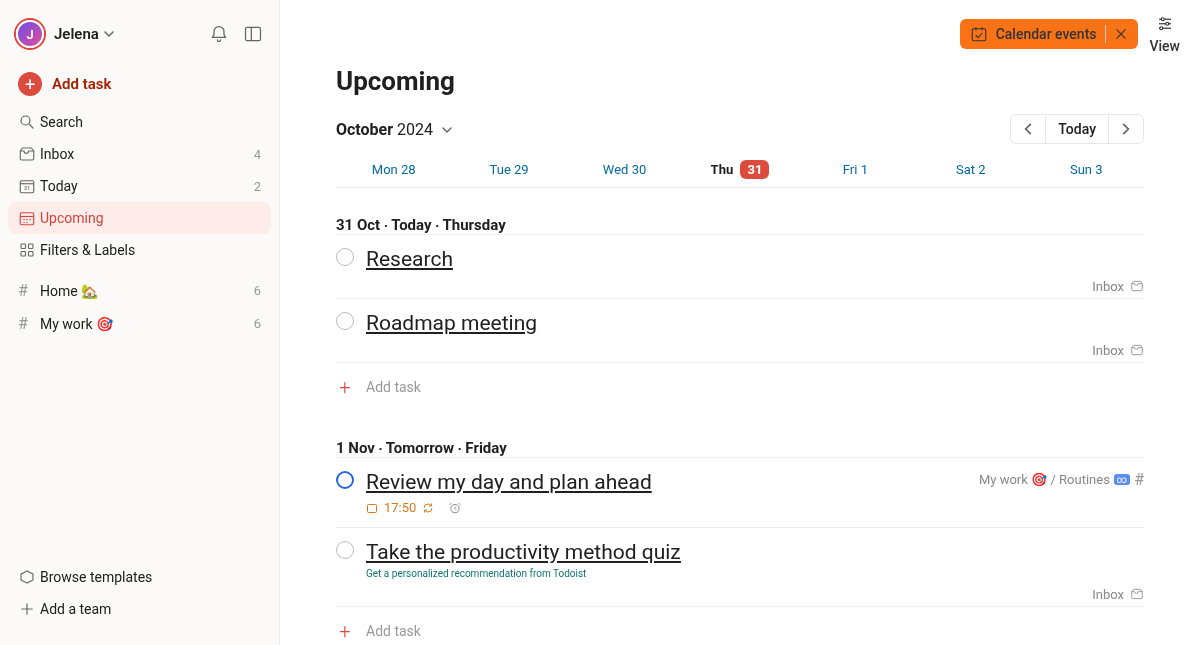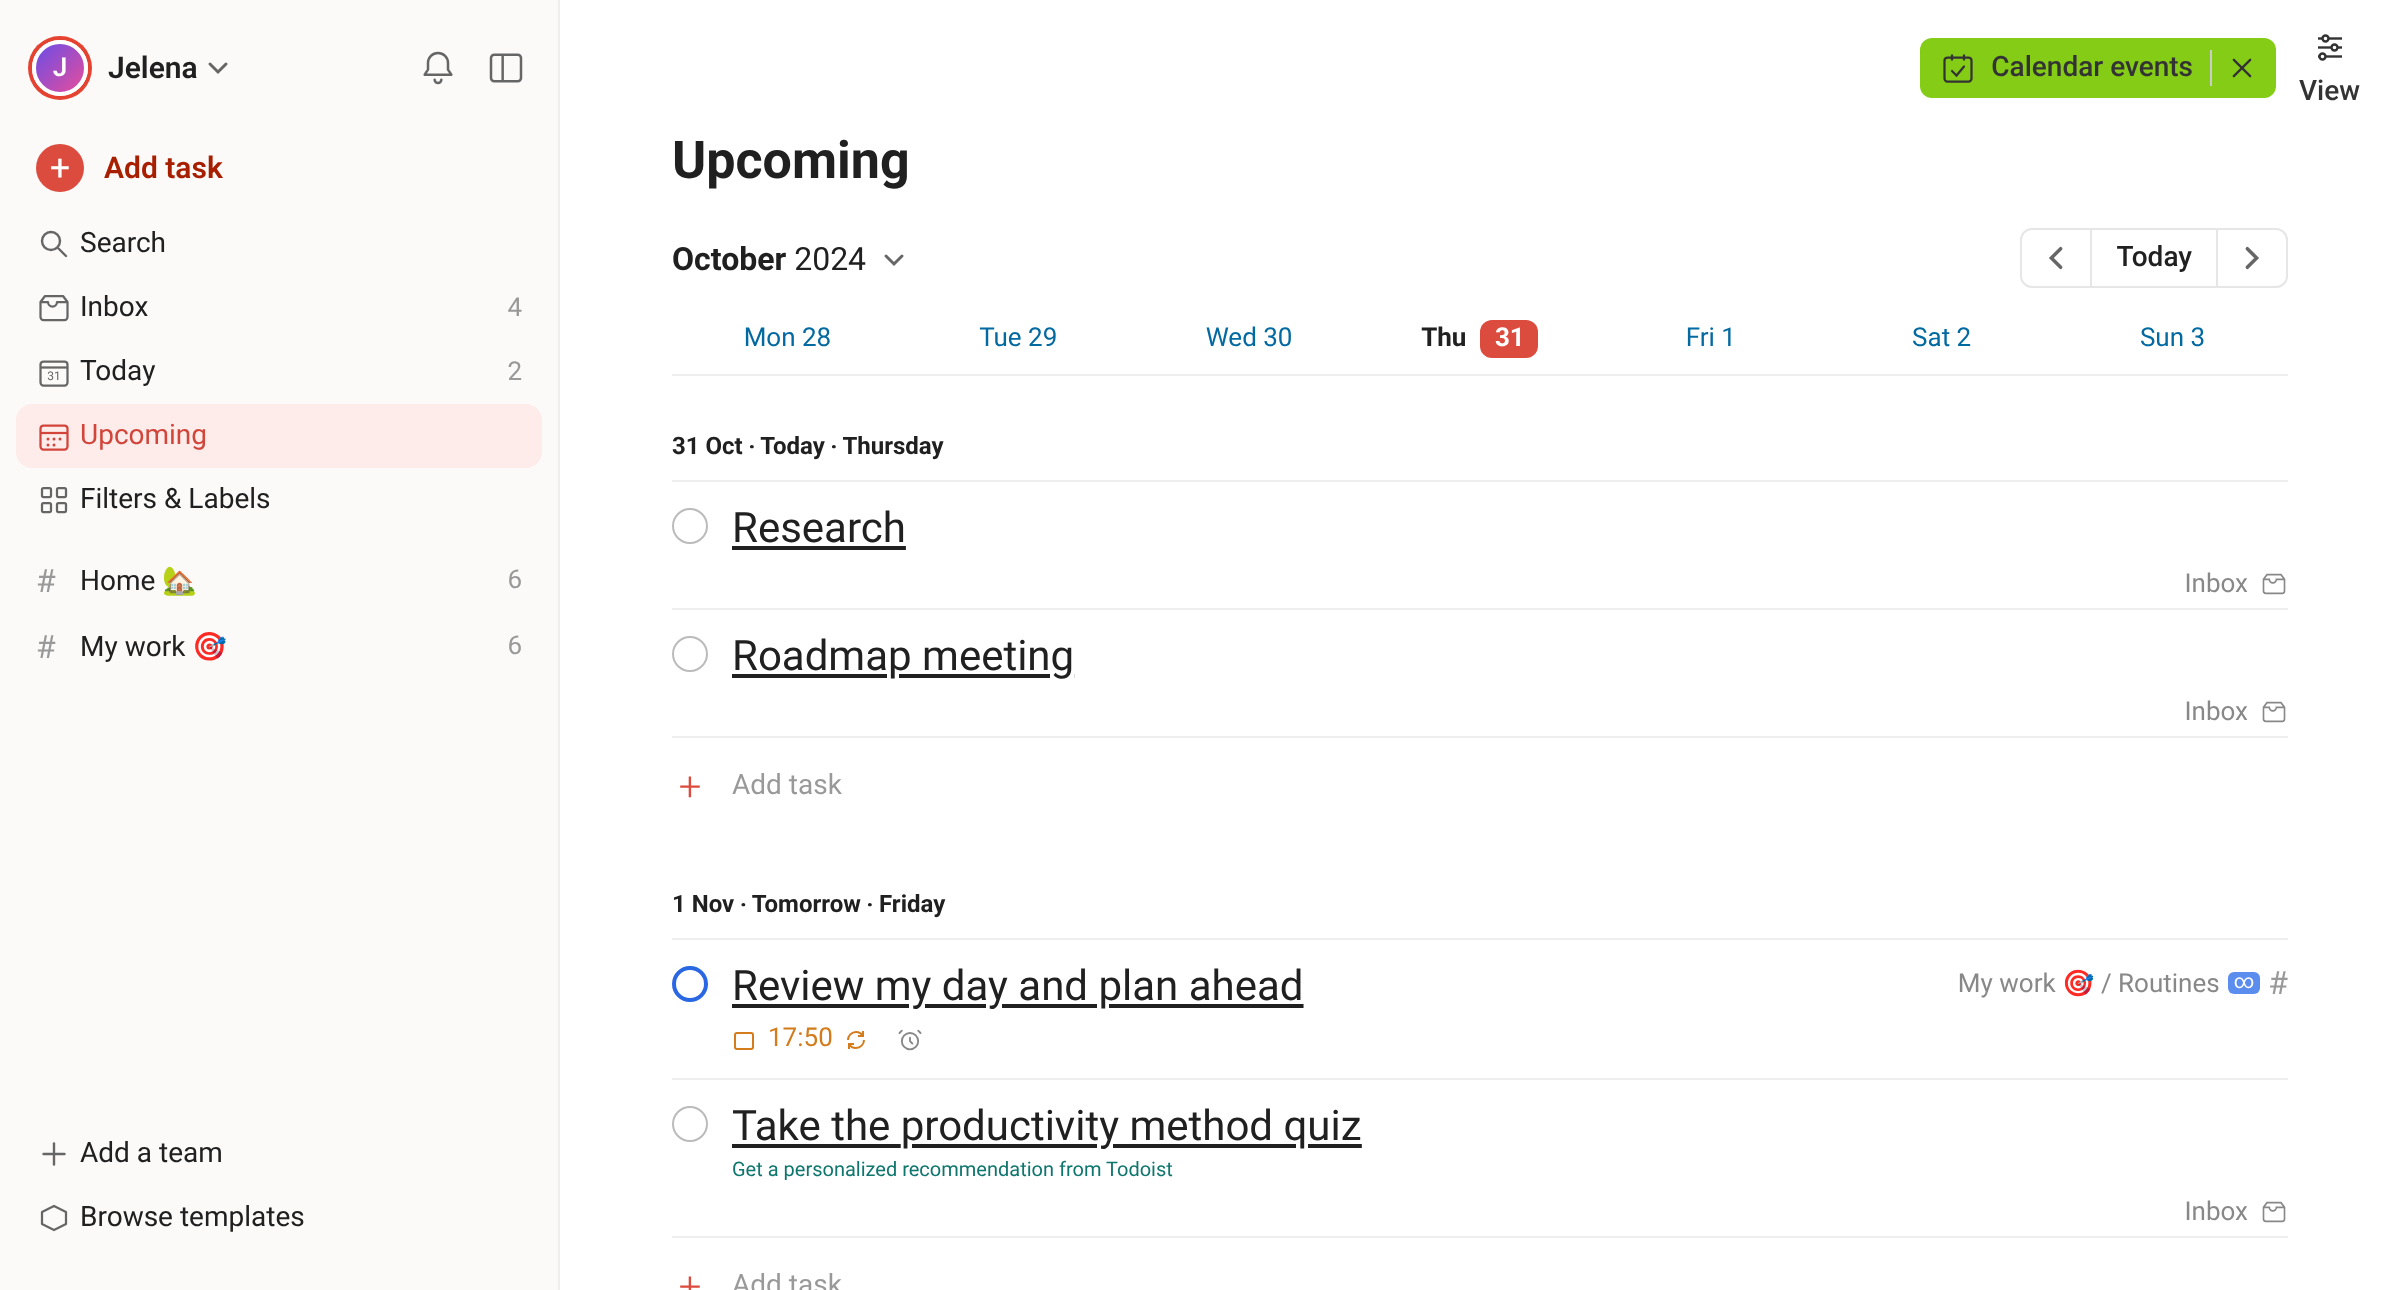--- a/index.html
+++ b/index.html
@@ -91,41 +91,41 @@
   align-items: center;
   padding: 14px 20px 0 20px;
   gap: 12px;
 }
 .cal-events {
   display: flex;
   align-items: center;
   gap: 8px;
   padding: 6px 10px;
   border-radius: 6px;
-  background: #84cc16;
+  background: #f97316;
   color: #333;
   font-weight: 500;
 }
 .cal-events .divider { width:1px; height:18px; background:#ccc; }
 .view-btn { display: flex; align-items: center; gap: 6px; color: #333; font-weight: 500; flex-direction: column; }
 .content { padding: 12px 56px 0 56px; overflow-y: auto; flex: 1; }
 h1 { font-size: 26px; font-weight: 700; margin-bottom: 18px; }
 .month-row { display: flex; align-items: center; margin-bottom: 8px; }
 .month-label { font-size: 16px; }
 .month-label .mo { font-weight: 700; }
 .month-label .yr { font-weight: 400; }
 .month-row .nav { margin-left: auto; display: flex; align-items: center; border: 1px solid #e6e6e6; border-radius: 6px; }
 .nav-btn { padding: 6px 10px; color: #666; cursor: pointer; }
 .nav-today { padding: 6px 12px; border-left: 1px solid #e6e6e6; border-right: 1px solid #e6e6e6; font-weight: 500; }
 .weekdays { display: flex; border-bottom: 1px solid #eee; margin-top: 6px; }
 .wd { flex: 1; text-align: center; padding: 10px 0; color: #0369a1; font-size: 13px; cursor: pointer; }
 .wd.today { color: #202020; font-weight: 700; }
 .wd.today .badge { background: #dc4c3e; color: #fff; padding: 2px 7px; border-radius: 6px; margin-left: 4px; font-weight: 700; }
 .day-group { margin-top: 28px; }
-.day-header { font-weight: 700; font-size: 12px; padding-bottom: 10px; border-bottom: 1px solid #eee; }
+.day-header { font-weight: 700; font-size: 15px; border-bottom: 1px solid #eee; }
 .task-row { display: flex; padding: 12px 0; border-bottom: 1px solid #eee; align-items: flex-start; cursor: pointer; }
 .check { width: 18px; height: 18px; border: 1.5px solid #bbb; border-radius: 50%; margin-right: 12px; margin-top: 1px; flex-shrink: 0; }
 .check.blue { border: 2px solid #2a67e2; }
 .task-body { flex: 1; }
 .task-title { font-size: 21px; text-decoration: underline; }
 .task-title .link { text-decoration: underline; }
 .task-sub { color: #0f766e; font-size: 10px; margin-top: 4px; }
 .task-meta-row { display: flex; justify-content: flex-end; color: #888; font-size: 13px; margin-top: -4px; padding-bottom: 4px; }
 .task-meta-row .inbox-ico { margin-left: 6px; }
 .task-time { color: #d47b1b; font-size: 13px; margin-top: 6px; display: flex; align-items: center; gap: 6px; }
@@ -242,33 +242,33 @@
       <span class="sb-ico hash-ico">#</span>
       <span class="sb-label">My work 🎯</span>
       <span class="sb-count">6</span>
     </div>
   </div>
 
   <div class="sb-bottom">
     <div class="sb-item">
       <span class="sb-ico">
         <svg width="18" height="18" viewBox="0 0 24 24">
+            <path d="M4 8 L12 4 L20 8 L20 16 L12 20 L4 16 Z" stroke="currentColor" stroke-width="1.5" fill="none" stroke-linejoin="round"></path>
+          </svg>
+      </span>
+      <span class="sb-label">Browse templates</span>
+    </div>
+    <div class="sb-item">
+      <span class="sb-ico">
+        <svg width="18" height="18" viewBox="0 0 24 24">
             <line x1="12" y1="5" x2="12" y2="19" stroke="currentColor" stroke-width="1.6" stroke-linecap="round"></line>
             <line x1="5" y1="12" x2="19" y2="12" stroke="currentColor" stroke-width="1.6" stroke-linecap="round"></line>
           </svg>
       </span>
       <span class="sb-label">Add a team</span>
-    </div>
-    <div class="sb-item">
-      <span class="sb-ico">
-        <svg width="18" height="18" viewBox="0 0 24 24">
-            <path d="M4 8 L12 4 L20 8 L20 16 L12 20 L4 16 Z" stroke="currentColor" stroke-width="1.5" fill="none" stroke-linejoin="round"></path>
-          </svg>
-      </span>
-      <span class="sb-label">Browse templates</span>
     </div>
   </div>
 </div>
 
 <div class="main">
   <div class="topbar">
     <div class="cal-events">
       <span>
         <svg width="18" height="18" viewBox="0 0 24 24">
             <rect x="3" y="5" width="18" height="16" rx="2" stroke="currentColor" stroke-width="1.5" fill="none"></rect>

